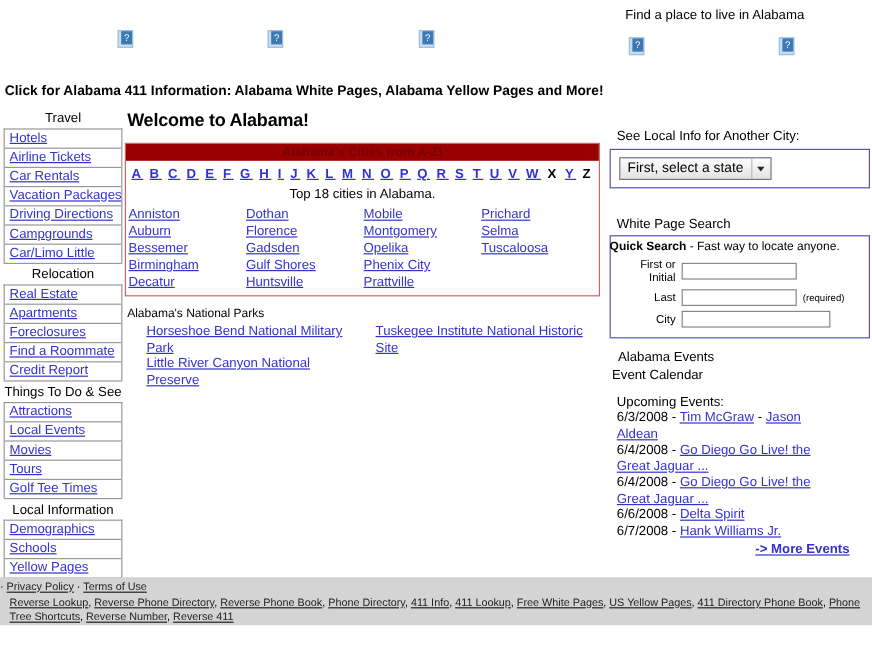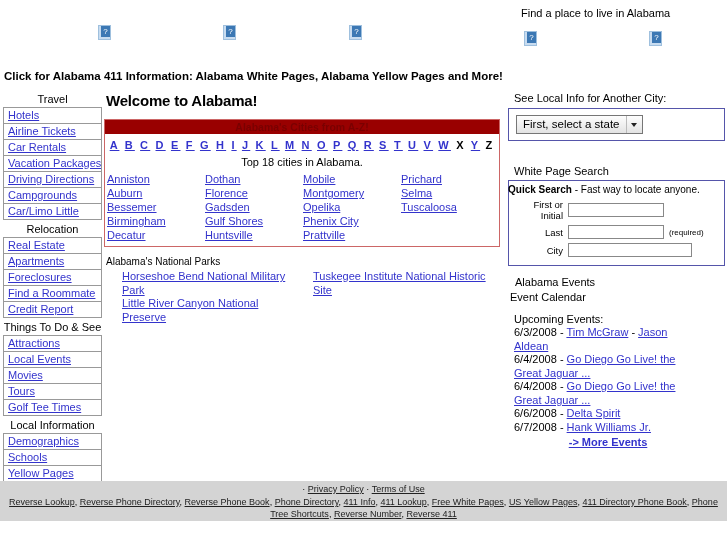--- a/index.html
+++ b/index.html
@@ -176,21 +176,21 @@
 
   
   #right {
     position: absolute;
     left: 508px;
     top: 92px;
     width: 217px;
   }
   #another-city-title {
     font-size: 11px;
-    margin: 0 0 4px 6px;
+    margin: 16px 0 4px 6px;
   }
   #state-select-box {
     border: 1px solid #5555aa;
     padding: 6px 7px;
     margin-bottom: 24px;
   }
   .sel {
     display: inline-flex;
     align-items: stretch;
     border: 1px solid #767676;
@@ -283,36 +283,35 @@
     font-size: 11px;
     margin: 0 0 1px 6px;
   }
   .event-line {
     font-size: 11px;
     line-height: 13.5px;
     margin-left: 6px;
     width: 190px;
   }
   #more-events {
-    text-align: center;
+    text-align: right;
     font-size: 11px;
     margin-top: 2px;
     width: 200px;
     font-weight: bold;
   }
 
   
   #footer {
     position: absolute;
     left: 0;
     top: 481px;
     width: 727px;
     height: 40px;
     background: #d4d4d4;
-    text-align: center;
     padding-top: 3px;
     box-sizing: border-box;
   }
   #footer-legal {
     font-size: 9px;
     margin-bottom: 2px;
   }
   #footer-links {
     font-size: 9px;
     line-height: 12px;

